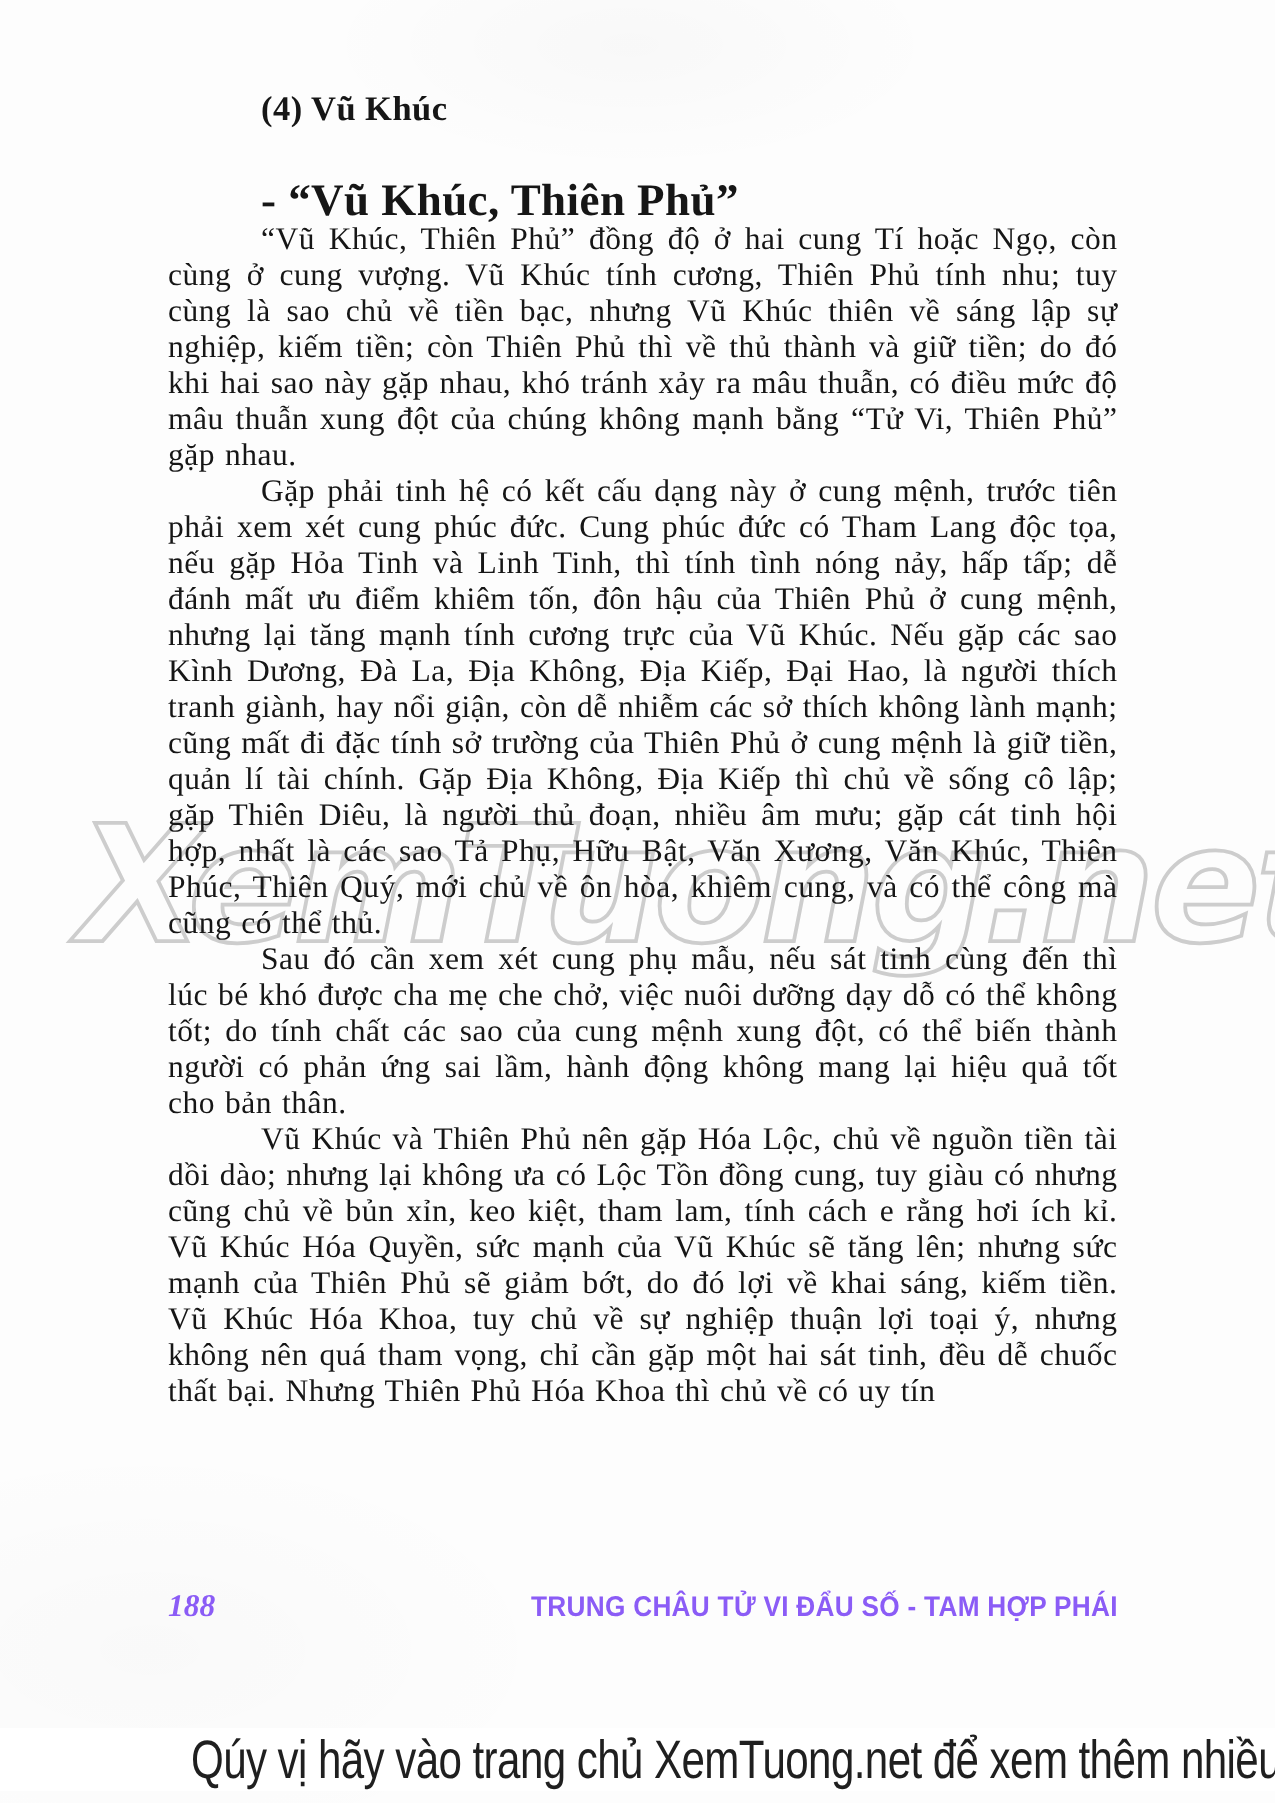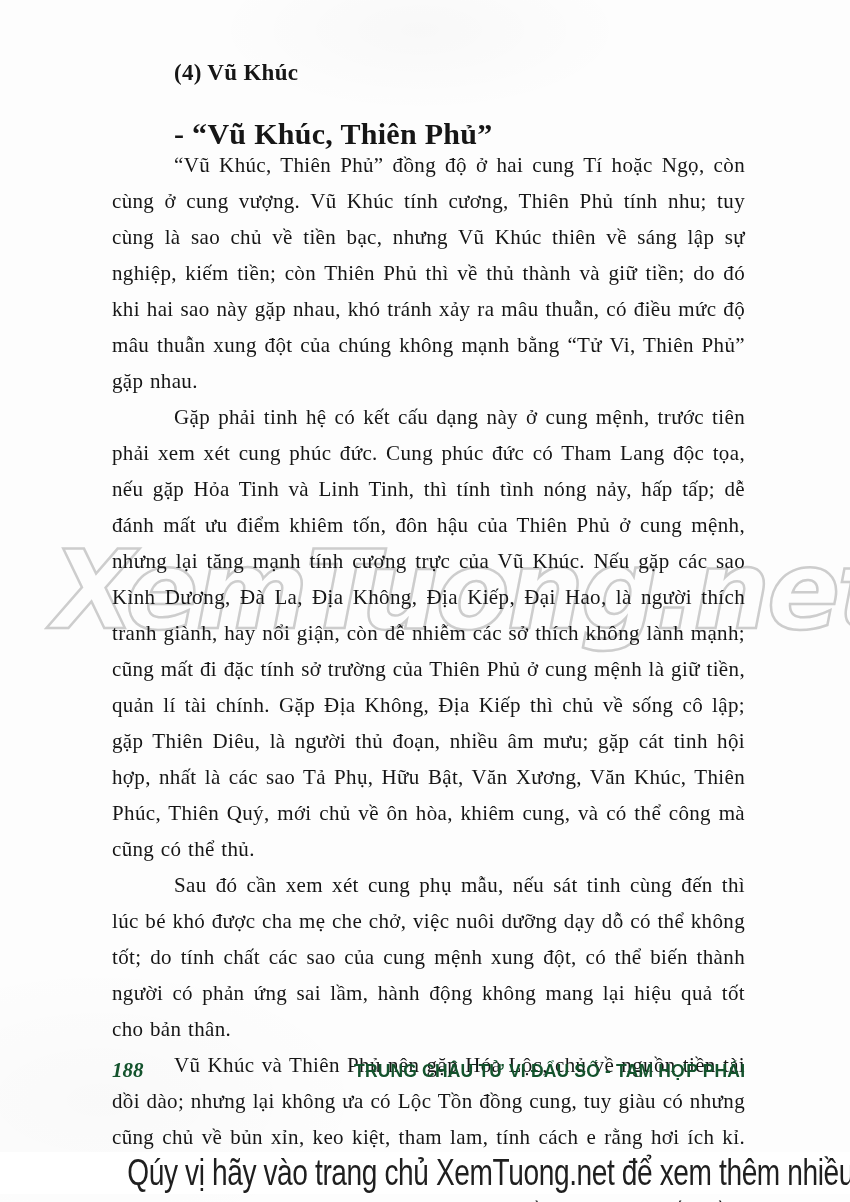--- a/index.html
+++ b/index.html
@@ -38,21 +38,21 @@
   }
   .subheading {
     font-size: 30px; font-weight: bold;
     margin: 0 0 0 62px;
     line-height: 27px;
     letter-spacing: 0.3px;
   }
   .para {
     margin: 0;
     font-size: 21px;
-    line-height: 36px;
+    line-height: 24px;
     text-align: justify;
     text-indent: 62px;
     letter-spacing: 0.35px;
     word-spacing: 1px;
   }
 
   .watermark {
     position: absolute;
     left: 52px; top: 528px;
     width: 760px;
@@ -69,21 +69,21 @@
     pointer-events: none;
   }
 
   .footer {
     position: absolute;
     left: 112px; top: 1058px;
     width: 633px;
     display: flex;
     justify-content: space-between;
     align-items: baseline;
-    color: #14532d;
+    color: #8b5cf6;
   }
   .page-number {
     font-family: "Liberation Serif", serif;
     font-style: italic;
     font-weight: bold;
     font-size: 21px;
   }
   .book-title {
     font-family: "Liberation Sans", sans-serif;
     font-weight: bold;

